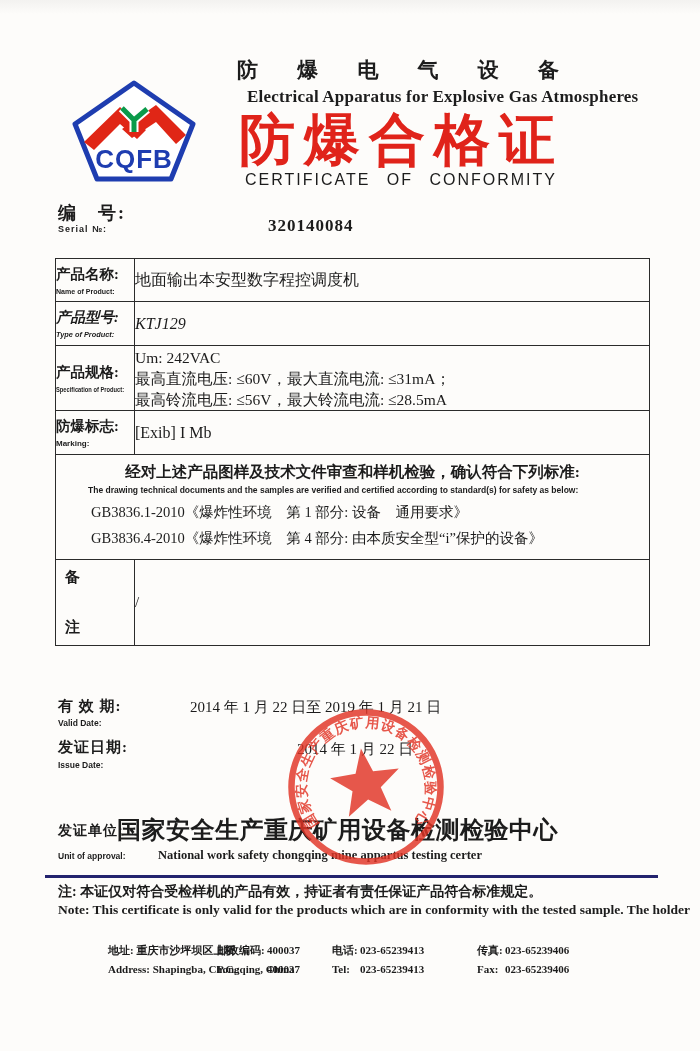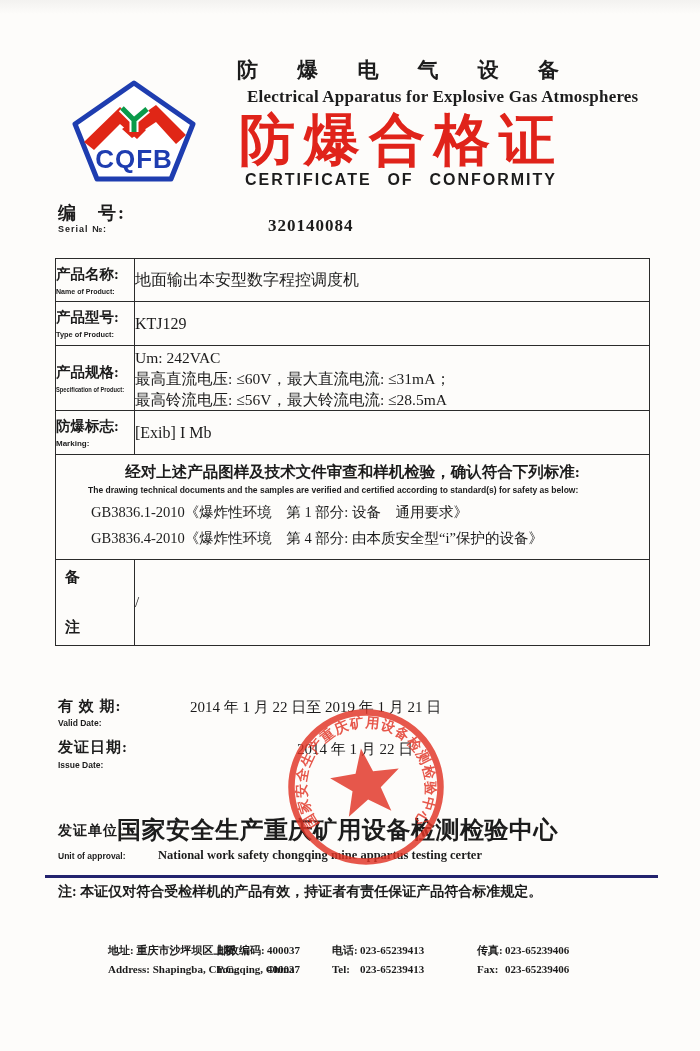--- a/index.html
+++ b/index.html
@@ -8,21 +8,21 @@
     background:linear-gradient(180deg,#f3f2f0 0px,#fdfcfa 14px,#fdfcfa 100%);
     font-family:"Liberation Serif","DejaVu Serif",serif;
     color:#1c1c1c;overflow:hidden;
   }
   .abs{position:absolute;}
   
   .cn-spaced{display:flex;justify-content:space-between;font-weight:bold;font-size:21px;}
   .en-sub{font-weight:bold;font-size:17px;letter-spacing:0.2px;}
   .big-red{color:#e0231a;font-weight:bold;font-size:56px;letter-spacing:9px;white-space:nowrap;line-height:1;}
   .cert-line{display:flex;justify-content:space-between;font-family:"Liberation Sans","DejaVu Sans",sans-serif;
-    font-weight:bold;font-size:16px;letter-spacing:2px;}
+    font-weight:normal;font-size:16px;letter-spacing:2px;}
   
   .serial-cn{font-weight:bold;font-size:18px;letter-spacing:2px;}
   .serial-en{font-weight:bold;font-size:9px;letter-spacing:1px;font-family:"Liberation Sans",sans-serif;}
   .serial-val{font-size:17px;font-weight:bold;letter-spacing:1px;}
   
   table.cert{border-collapse:collapse;width:595px;table-layout:fixed;}
   table.cert td{border:1.6px solid #2b2b2b;vertical-align:middle;padding:0;}
   td.lab{width:78px;padding:3px 2px 3px 5px;}
   .lab-cn{font-weight:bold;font-size:14.5px;display:block;}
   .lab-en{font-weight:bold;font-size:8px;display:block;margin-top:3px;font-family:"Liberation Sans",sans-serif;transform-origin:left;white-space:nowrap;}
@@ -83,21 +83,21 @@
 
   <table class="cert abs" style="left:55px;top:258px;">
     <tbody>
     <tr style="height:43px;">
       <td class="lab">
             <span class="lab-cn">产品名称:</span>
         <span class="lab-en" style="transform:scale(0.88,1);">Name of Product:</span>
           </td>
       <td class="val">地面输出本安型数字程控调度机</td>
     </tr>
-    <tr style="height:44px;">
+    <tr style="height:44px;font-style:italic;">
       <td class="lab">
             <span class="lab-cn">产品型号:</span>
         <span class="lab-en" style="transform:scale(0.92,1);">Type of Product:</span>
           </td>
       <td class="val">KTJ129</td>
     </tr>
     <tr style="height:65px;">
       <td class="lab">
             <span class="lab-cn">产品规格:</span>
         <span class="lab-en" style="transform:scale(0.72,1);">Specification of Product:</span>
@@ -153,20 +153,21 @@
       <path id="ringPath" d="M 42,146 A 74,74 0 1 1 158,146" fill="none"></path>
     </defs>
     <text font-size="17" font-weight="bold" fill="#e23425">
       <textPath href="#ringPath" startOffset="0" textLength="328">国家安全生产重庆矿用设备检测检验中心</textPath>
     </text>
   </svg>
 
   <div class="abs divider" style="left:45px;top:875px;width:613px;"></div>
 
   <div class="abs note-cn" style="left:58px;top:883px;">注: 本证仅对符合受检样机的产品有效，持证者有责任保证产品符合标准规定。</div>
+  <div class="abs note-en" style="left:58px;top:902px;">Note: This certificate is only valid for the products which are in conformity with the tested sample. The holder</div>
 
   <div class="contact-col" style="left:60px;top:941px;margin-left:48px;">
     <div><span class="cl">地址:</span>&nbsp;<span>重庆市沙坪坝区上桥</span></div>
     <div><span class="cl">Address:</span>&nbsp;<span>Shapingba, Chongqing, China</span></div>
   </div>
   <div class="contact-col" style="left:217px;top:941px;">
     <div><span class="cl" style="width:50px;">邮政编码:</span><span>400037</span></div>
     <div><span class="cl" style="width:50px;">P.C.:</span><span>400037</span></div>
   </div>
   <div class="contact-col" style="left:332px;top:941px;">

